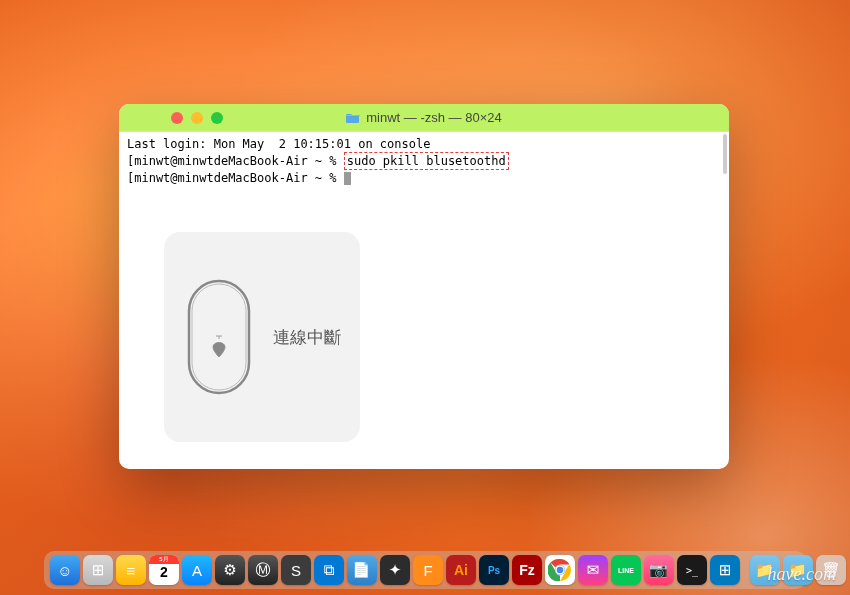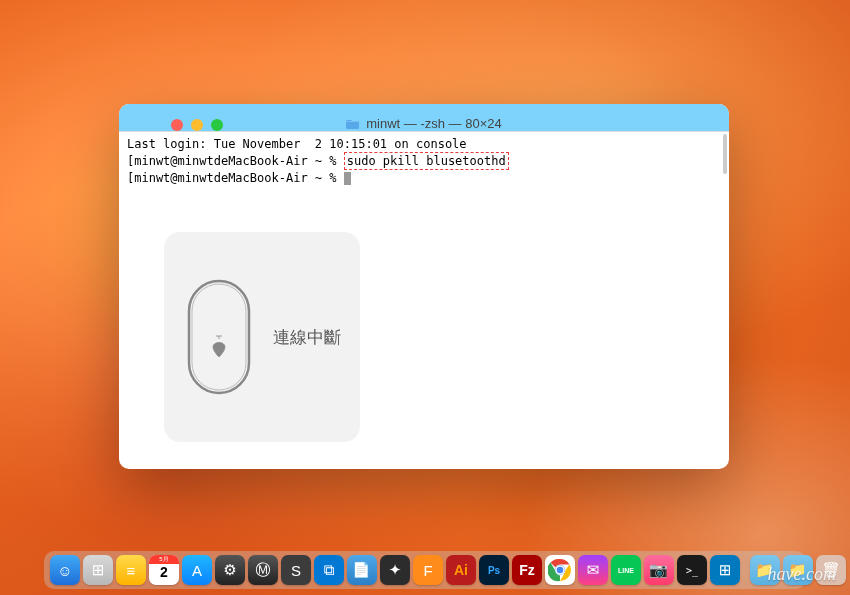--- a/index.html
+++ b/index.html
@@ -18,23 +18,23 @@
 }
 .terminal-window {
   position: absolute; left: 119px; top: 104px;
   width: 610px; height: 365px;
   background: #fff; border-radius: 10px;
   box-shadow: 0 20px 60px rgba(0,0,0,0.3);
   overflow: hidden;
   display: flex; flex-direction: column;
 }
 .titlebar {
-  height: 28px; background: #7dd3fc;
+  height: 28px; background: #bef264;
   border-bottom: 1px solid #ddd;
-  display: flex; align-items: flex-end;
+  display: flex; align-items: center;
   position: relative;
   padding-left: 40px;
 }
 .traffic-lights { display: flex; gap: 8px; margin-left: 12px; }
 .tl { width: 12px; height: 12px; border-radius: 50%; }
 .tl.red { background: #ff5f57; }
 .tl.yellow { background: #febc2e; }
 .tl.green { background: #28c840; }
 .title-content {
   position: absolute; left: 0; right: 0;
@@ -117,21 +117,21 @@
     <div class="title-content">
       <svg class="folder-icon" viewBox="0 0 14 11">
           <path fill="#57a8e8" d="M1 2h4l1 1h7v7a1 1 0 0 1-1 1H1a1 1 0 0 1-1-1V3a1 1 0 0 1 1-1z"></path>
           <path fill="#7bc0f0" d="M0 3h14v1H0z"></path>
         </svg>
       <span>minwt — -zsh — 80×24</span>
     </div>
   </div>
   <div class="terminal-body">
     <div class="scrollbar-track"></div>
-    <div class="term-line">Last login: Tue November  2 10:15:01 on console</div>
+    <div class="term-line">Last login: Mon May  2 10:15:01 on console</div>
     <div class="term-line"><span>[minwt@minwtdeMacBook-Air ~ % </span><span class="highlight-box">sudo pkill blusetoothd</span></div>
     <div class="term-line"><span>[minwt@minwtdeMacBook-Air ~ % </span><span class="cursor"></span></div>
 
     <div class="mouse-overlay">
       <svg class="mouse-svg" viewBox="0 0 72 120">
         <rect x="6" y="4" width="60" height="112" rx="30" fill="none" stroke="#888" stroke-width="2.5"></rect>
         <rect x="9" y="7" width="54" height="106" rx="27" fill="none" stroke="#bbb" stroke-width="1"></rect>
         <path d="M30 70 c0-6 12-6 12 0 c0 4-6 10-6 10 s-6-6-6-10z M36 62 v-3 M33 59 h6" fill="#888" stroke="#888" stroke-width="0.8"></path>
       </svg>
       <div class="mouse-label">連線中斷</div>

